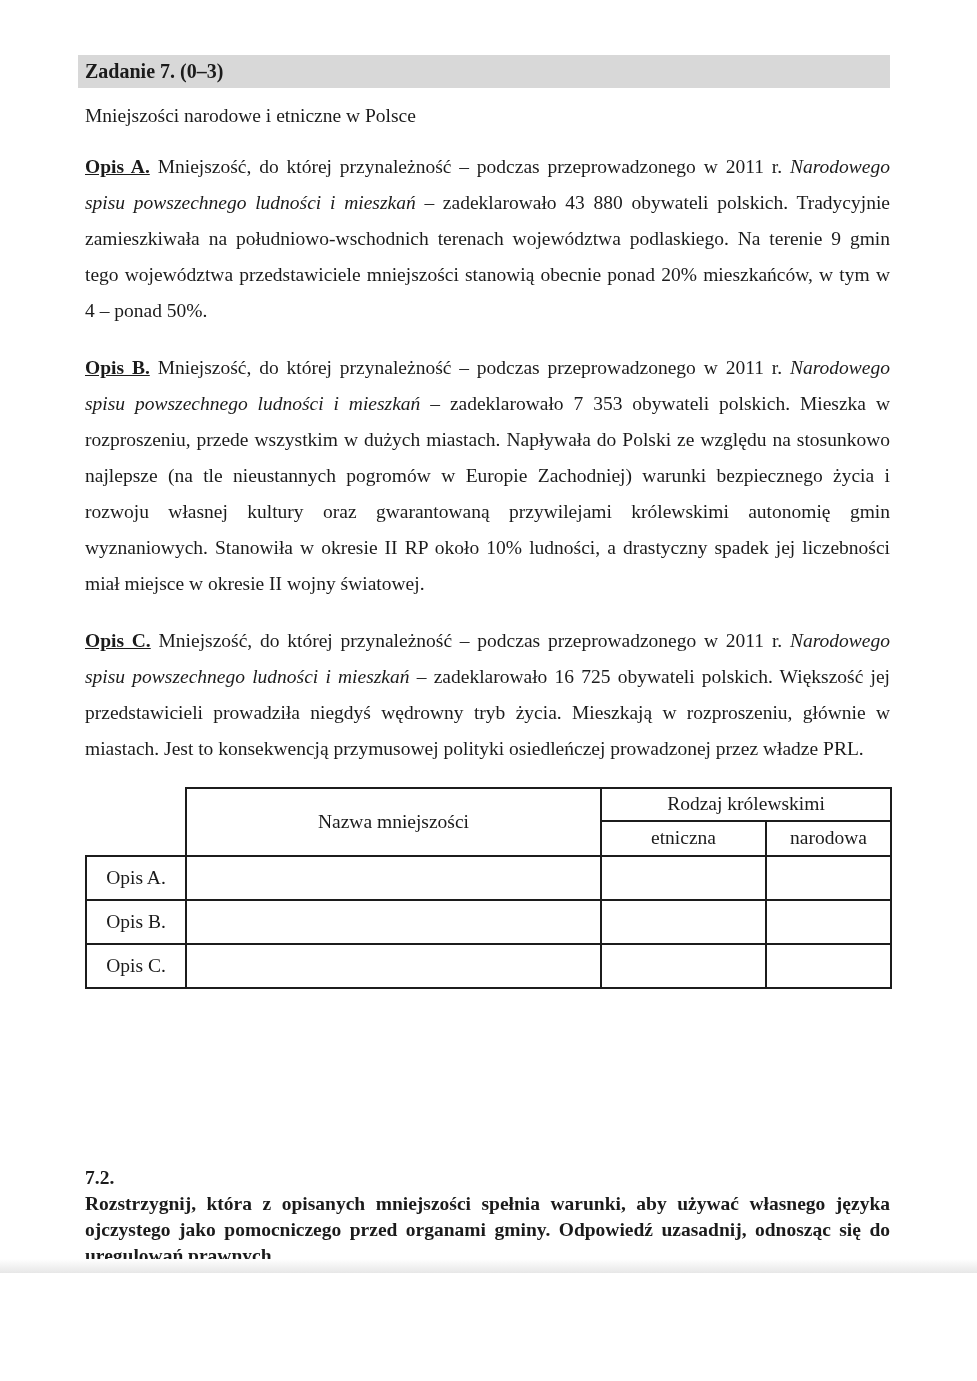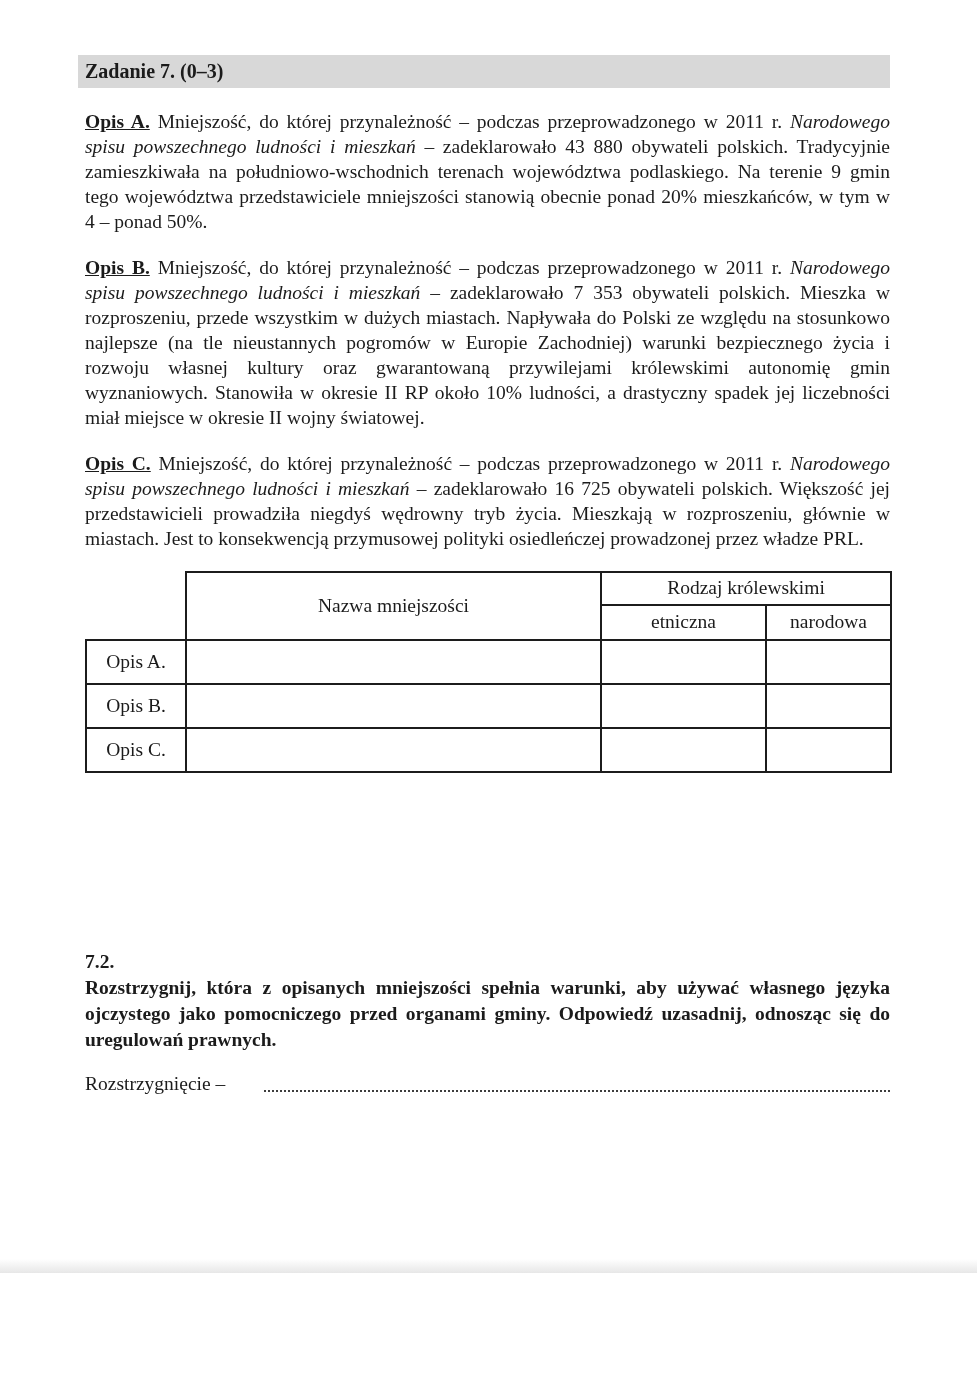--- a/index.html
+++ b/index.html
@@ -34,21 +34,21 @@
     font-weight: bold;
   }
   .subtitle {
     margin-top: 16px;
     font-size: 19.5px;
     line-height: 24px;
   }
   .desc {
     margin-top: 21px;
     font-size: 19.5px;
-    line-height: 25px;
+    line-height: 36px;
     text-align: justify;
   }
   .desc-label {
     font-weight: bold;
     text-decoration: underline;
   }
   .italic-phrase {
     font-style: italic;
   }
   .source-note {
@@ -131,20 +131,21 @@
 </head>
 <body>
 
 <div class="page">
   <div class="content">
 
     <div class="task-bar">
       <span>Zadanie 7. (0–3)</span>
     </div>
 
+    <div class="subtitle">Mniejszości narodowe i etniczne w Polsce</div>
 
     <p class="desc"><span class="desc-label">Opis A.</span> <span>Mniejszość, do której przynależność – podczas przeprowadzonego w 2011 r.</span> <span class="italic-phrase">Narodowego spisu powszechnego ludności i mieszkań</span> <span>– zadeklarowało 43 880 obywateli polskich. Tradycyjnie zamieszkiwała na południowo-wschodnich terenach województwa podlaskiego. Na terenie 9 gmin tego województwa przedstawiciele mniejszości stanowią obecnie ponad 20% mieszkańców, w tym w 4 – ponad 50%.</span></p>
 
     <p class="desc"><span class="desc-label">Opis B.</span> <span>Mniejszość, do której przynależność – podczas przeprowadzonego w 2011 r.</span> <span class="italic-phrase">Narodowego spisu powszechnego ludności i mieszkań</span> <span>– zadeklarowało 7 353 obywateli polskich. Mieszka w rozproszeniu, przede wszystkim w dużych miastach. Napływała do Polski ze względu na stosunkowo najlepsze (na tle nieustannych pogromów w Europie Zachodniej) warunki bezpiecznego życia i rozwoju własnej kultury oraz gwarantowaną przywilejami królewskimi autonomię gmin wyznaniowych. Stanowiła w okresie II RP około 10% ludności, a drastyczny spadek jej liczebności miał miejsce w okresie II wojny światowej.</span></p>
 
     <p class="desc"><span class="desc-label">Opis C.</span> <span>Mniejszość, do której przynależność – podczas przeprowadzonego w 2011 r.</span> <span class="italic-phrase">Narodowego spisu powszechnego ludności i mieszkań</span> <span>– zadeklarowało 16 725 obywateli polskich. Większość jej przedstawicieli prowadziła niegdyś wędrowny tryb życia. Mieszkają w rozproszeniu, głównie w miastach. Jest to konsekwencją przymusowej polityki osiedleńczej prowadzonej przez władze PRL.</span></p>
 
 
 
     <table class="minorities">

